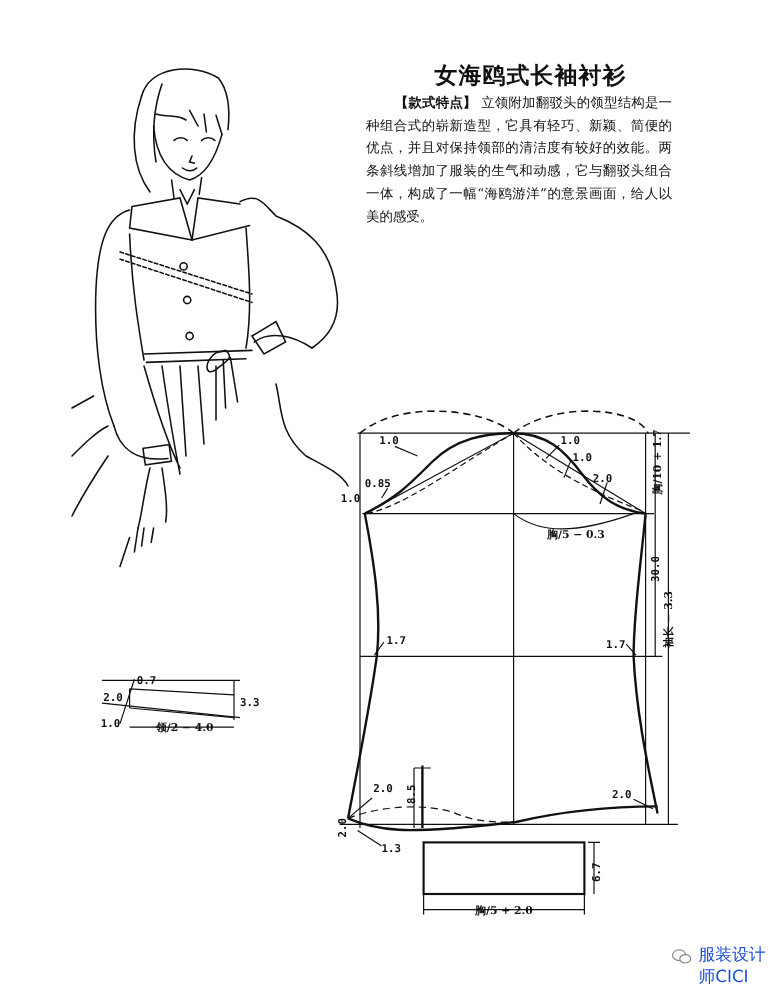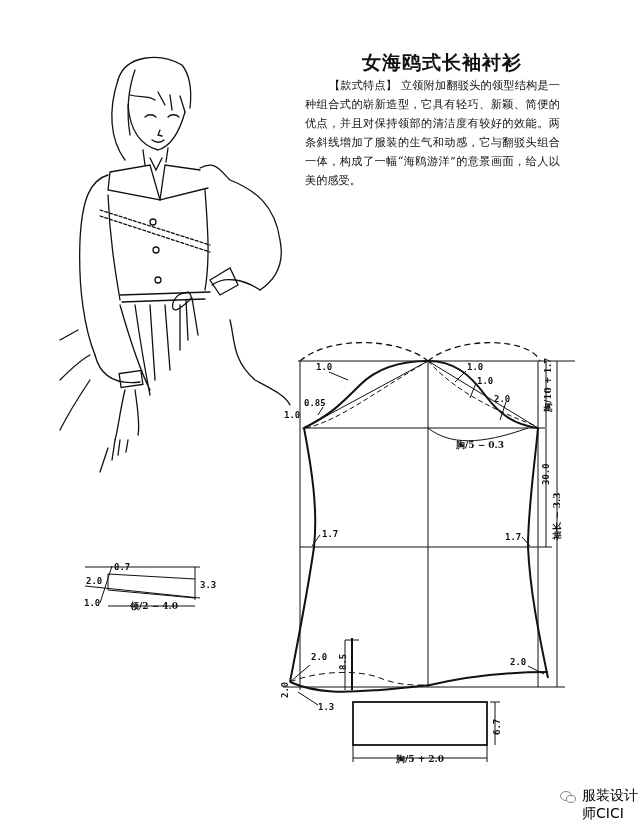--- a/index.html
+++ b/index.html
@@ -1,24 +1,24 @@
 <!DOCTYPE html>
 <html><head>
 <meta charset="utf-8">
 <style>
   html, body { margin:0; padding:0; background:#ffffff; }
   body { width:640px; height:837px; position:relative; overflow:hidden; font-family:"DejaVu Serif", serif; color:#111; }
   .title { position:absolute; left:362px; top:50px; font-size:19px; font-weight:bold; letter-spacing:1px; }
   .desc { position:absolute; left:305px; top:76px; width:255px; font-size:11.2px; line-height:19px; text-indent:24px; text-align:justify; }
-  .desc .tag { font-weight:normal; }
+  .desc .tag { font-weight:bold; }
   svg { position:absolute; left:0; top:0; }
   .lbl { font-family:"DejaVu Sans Mono", monospace; font-size:9px; font-weight:bold; fill:#111; }
   .lblcn { font-family:"DejaVu Serif", serif; font-size:9px; font-weight:bold; fill:#111; }
   .wm-icon { position:absolute; left:560px; top:790px; width:16px; height:14px; }
-  .wm-text { position:absolute; left:582px; top:787px; font-family:"DejaVu Sans", sans-serif; font-size:14px; color:#000000; }
+  .wm-text { position:absolute; left:582px; top:787px; font-family:"DejaVu Sans", sans-serif; font-size:14px; color:#1d4ed8; }
 </style>
 </head>
 <body>
 
 <div class="title">女海鸥式长袖衬衫</div>
 
 <div class="desc"><span class="tag">【款式特点】</span> <span>立领附加翻驳头的领型结构是一种组合式的崭新造型，它具有轻巧、新颖、简便的优点，并且对保持领部的清洁度有较好的效能。两条斜线增加了服装的生气和动感，它与翻驳头组合一体，构成了一幅“海鸥游洋”的意景画面，给人以美的感受。</span></div>
 
 <svg width="300" height="480" viewBox="0 0 300 480">
   <g fill="none" stroke="#111" stroke-width="1.3" stroke-linecap="round">

